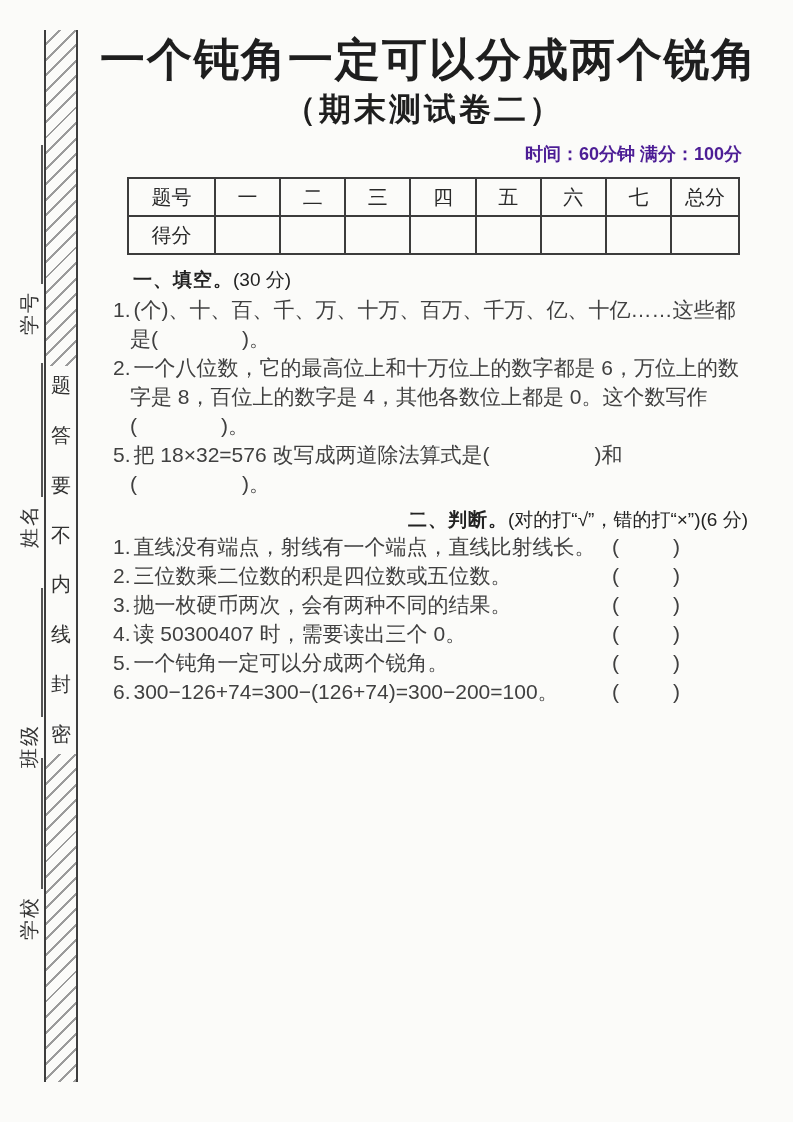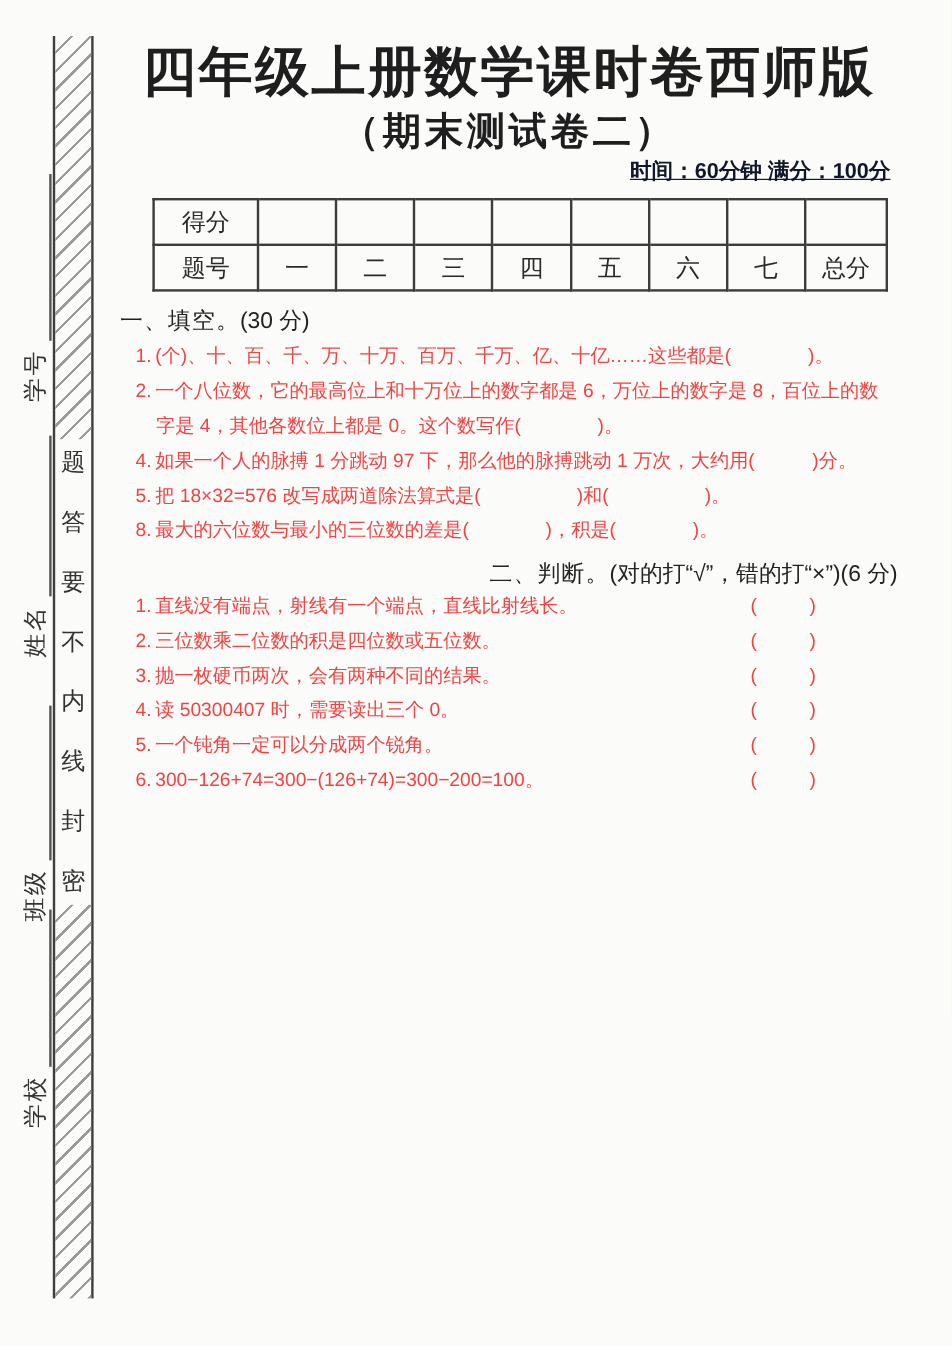--- a/index.html
+++ b/index.html
@@ -42,40 +42,40 @@
   .content{position:absolute;left:100px;top:0;width:648px;}
   .title{
     margin-top:33px;text-align:center;font-size:45px;line-height:1.18;
     font-weight:900;color:#1e1e1e;letter-spacing:2px;white-space:nowrap;
   }
   .subtitle{
     margin-top:4px;text-align:center;font-size:32px;line-height:1.2;
     font-weight:900;color:#1e1e1e;letter-spacing:3px;
   }
   .meta{
-    margin-top:2px;text-align:right;font-size:18px;color:#0f172a;
-    padding-right:6px;font-weight:bold;text-decoration:underline;
+    margin-top:14px;text-align:right;font-size:18px;color:#4c1d95;
+    padding-right:6px;font-weight:bold;
   }
   
   table.score{
     margin-top:11px;margin-left:27px;border-collapse:collapse;table-layout:fixed;
     width:613px;
   }
   table.score td{
     border:2px solid #3c3c3c;height:36px;text-align:center;vertical-align:middle;
     font-size:20px;color:#2a2a2a;padding:0;
   }
   table.score td.first{width:85px;}
   table.score td.last{width:66px;}
   
   .sec-head{margin-top:13px;font-size:19px;line-height:24px;color:#222;}
-  .sec-head b{font-weight:400;letter-spacing:1px;}
+  .sec-head b{font-weight:700;letter-spacing:1px;margin-left:33px;}
   .sec1-items{margin-top:3px;}
   .fill-item,.judge-item{
-    font-size:16px;line-height:29px;color:#ef4444;
+    font-size:21px;line-height:29px;color:#404040;
     padding-left:30px;text-indent:-17px;
   }
   .judge-item{position:relative;padding-right:120px;}
   .inum{margin-right:3px;}
   .judge-ans{position:absolute;right:64px;top:0;text-indent:0;letter-spacing:4px;}
   .sec2-head{margin-top:10px;text-align:right;}
 </style>
 </head>
 <body>
 
@@ -108,60 +108,58 @@
     <span>班级</span>
     <span class="blank-line"></span>
   </div>
   <div class="mlabel mlabel-xuexiao">
     <span>学校</span>
     <span class="blank-line"></span>
   </div>
 
   <div class="content">
 
-    <div class="title">四年级上册数学课时卷西师版</div>
+    <div class="title">一个钝角一定可以分成两个锐角</div>
     <div class="subtitle">（期末测试卷二）</div>
     <div class="meta">时间：60分钟  满分：100分</div>
 
     <table class="score">
       <tbody>
           <tr>
+        <td class="first">题号</td>
+        <td>一</td>
+        <td>二</td>
+        <td>三</td>
+        <td>四</td>
+        <td>五</td>
+        <td>六</td>
+        <td>七</td>
+        <td class="last">总分</td>
+      </tr>
+      <tr>
         <td class="first">得分</td>
         <td></td>
         <td></td>
         <td></td>
         <td></td>
         <td></td>
         <td></td>
         <td></td>
         <td class="last"></td>
       </tr>
-      <tr>
-        <td class="first">题号</td>
-        <td>一</td>
-        <td>二</td>
-        <td>三</td>
-        <td>四</td>
-        <td>五</td>
-        <td>六</td>
-        <td>七</td>
-        <td class="last">总分</td>
-      </tr>
     </tbody>
       </table>
 
     <div class="sec-head">
       <b>一、填空。</b><span>(30 分)</span>
     </div>
     <div class="sec1-items">
       <div class="fill-item"><span class="inum">1.</span><span>(个)、十、百、千、万、十万、百万、千万、亿、十亿……这些都是(　　　　)。</span></div>
       <div class="fill-item"><span class="inum">2.</span><span>一个八位数，它的最高位上和十万位上的数字都是 6，万位上的数字是 8，百位上的数字是 4，其他各数位上都是 0。这个数写作(　　　　)。</span></div>
-      <div class="fill-item"><span class="inum">4.</span><span>如果一个人的脉搏 1 分跳动 97 下，那么他的脉搏跳动 1 万次，大约用(　　　)分。</span></div>
       <div class="fill-item"><span class="inum">5.</span><span>把 18×32=576 改写成两道除法算式是(　　　　　)和(　　　　　)。</span></div>
-      <div class="fill-item"><span class="inum">8.</span><span>最大的六位数与最小的三位数的差是(　　　　)，积是(　　　　)。</span></div>
     </div>
 
     <div class="sec-head sec2-head">
       <b>二、判断。</b><span>(对的打“√”，错的打“×”)(6 分)</span>
     </div>
     <div>
       <div class="judge-item"><span class="inum">1.</span><span>直线没有端点，射线有一个端点，直线比射线长。</span><span class="judge-ans">(　　)</span></div>
       <div class="judge-item"><span class="inum">2.</span><span>三位数乘二位数的积是四位数或五位数。</span><span class="judge-ans">(　　)</span></div>
       <div class="judge-item"><span class="inum">3.</span><span>抛一枚硬币两次，会有两种不同的结果。</span><span class="judge-ans">(　　)</span></div>
       <div class="judge-item"><span class="inum">4.</span><span>读 50300407 时，需要读出三个 0。</span><span class="judge-ans">(　　)</span></div>

